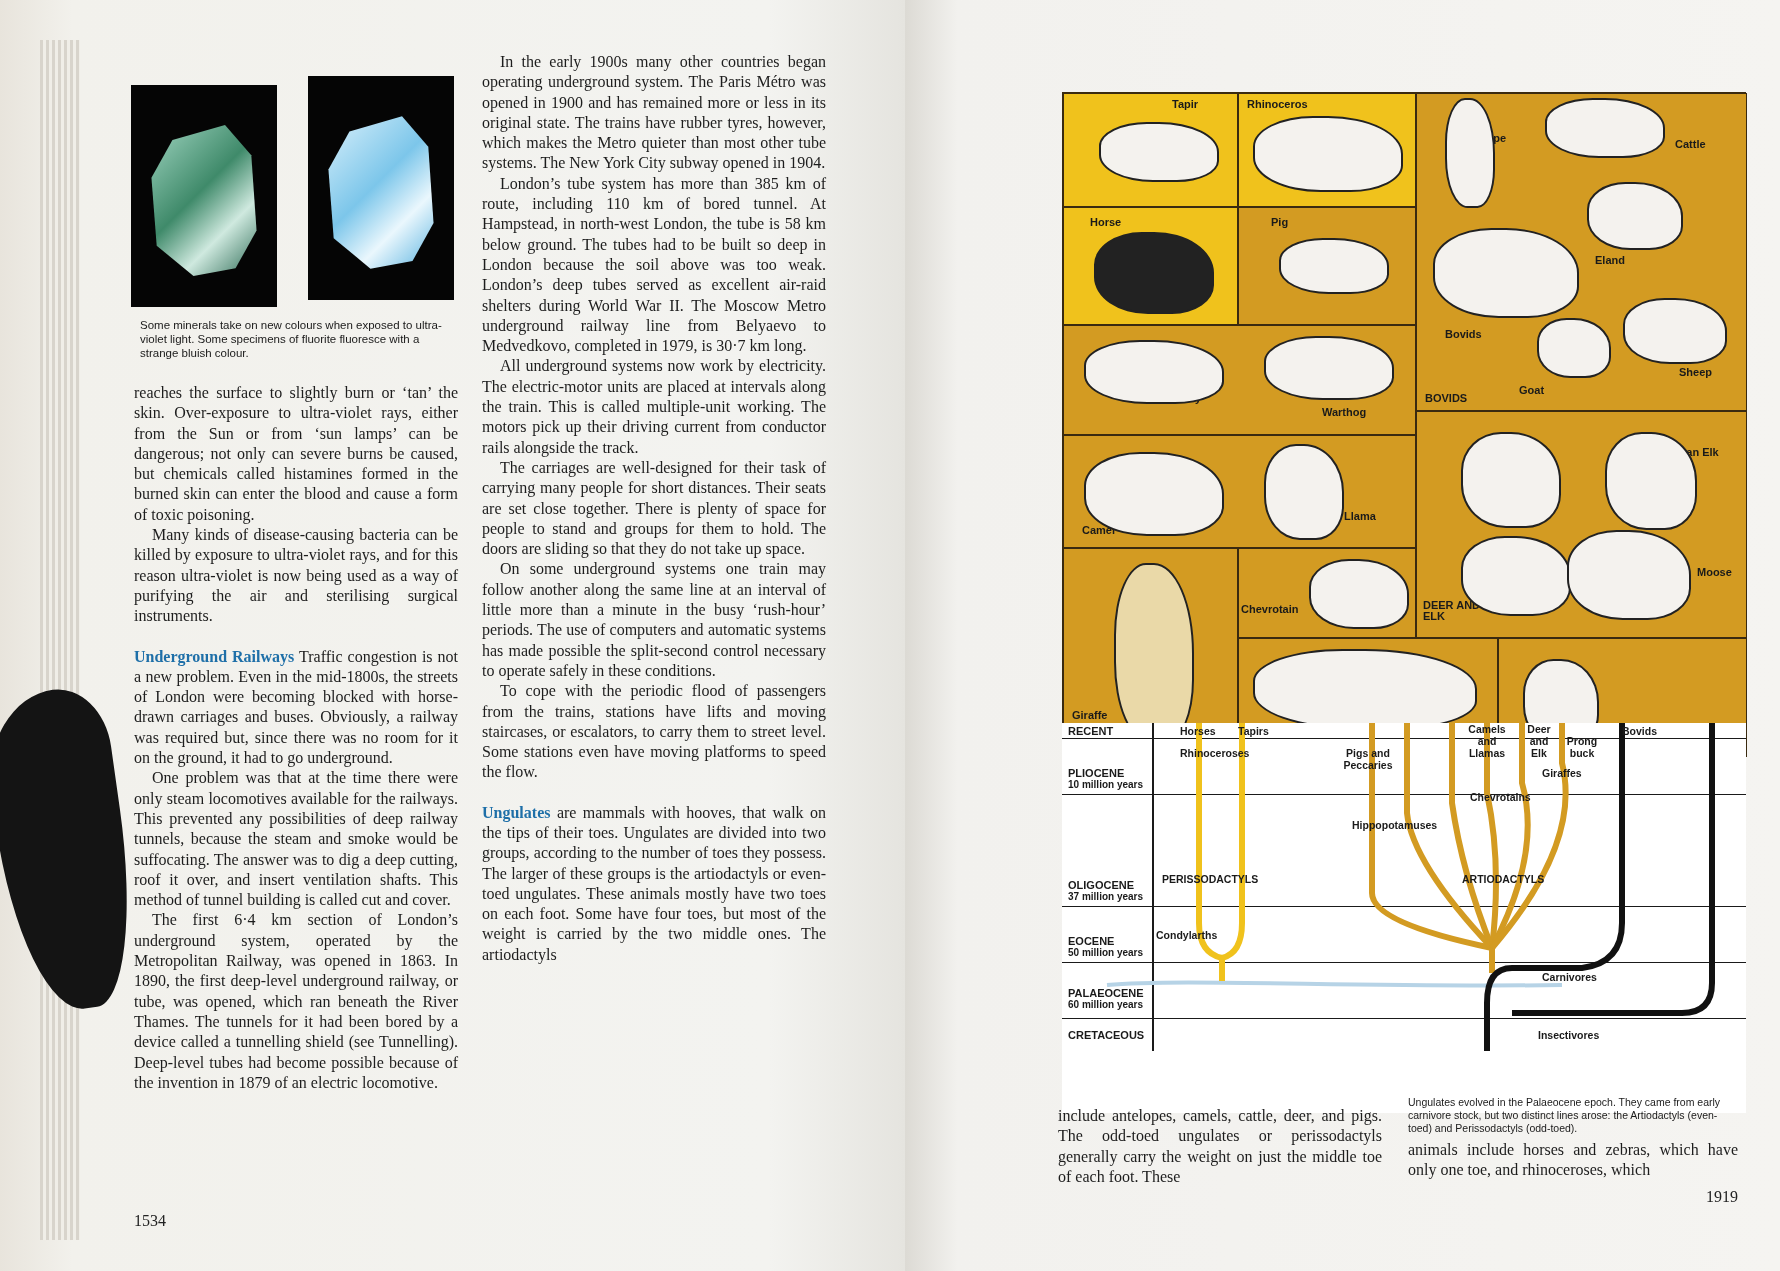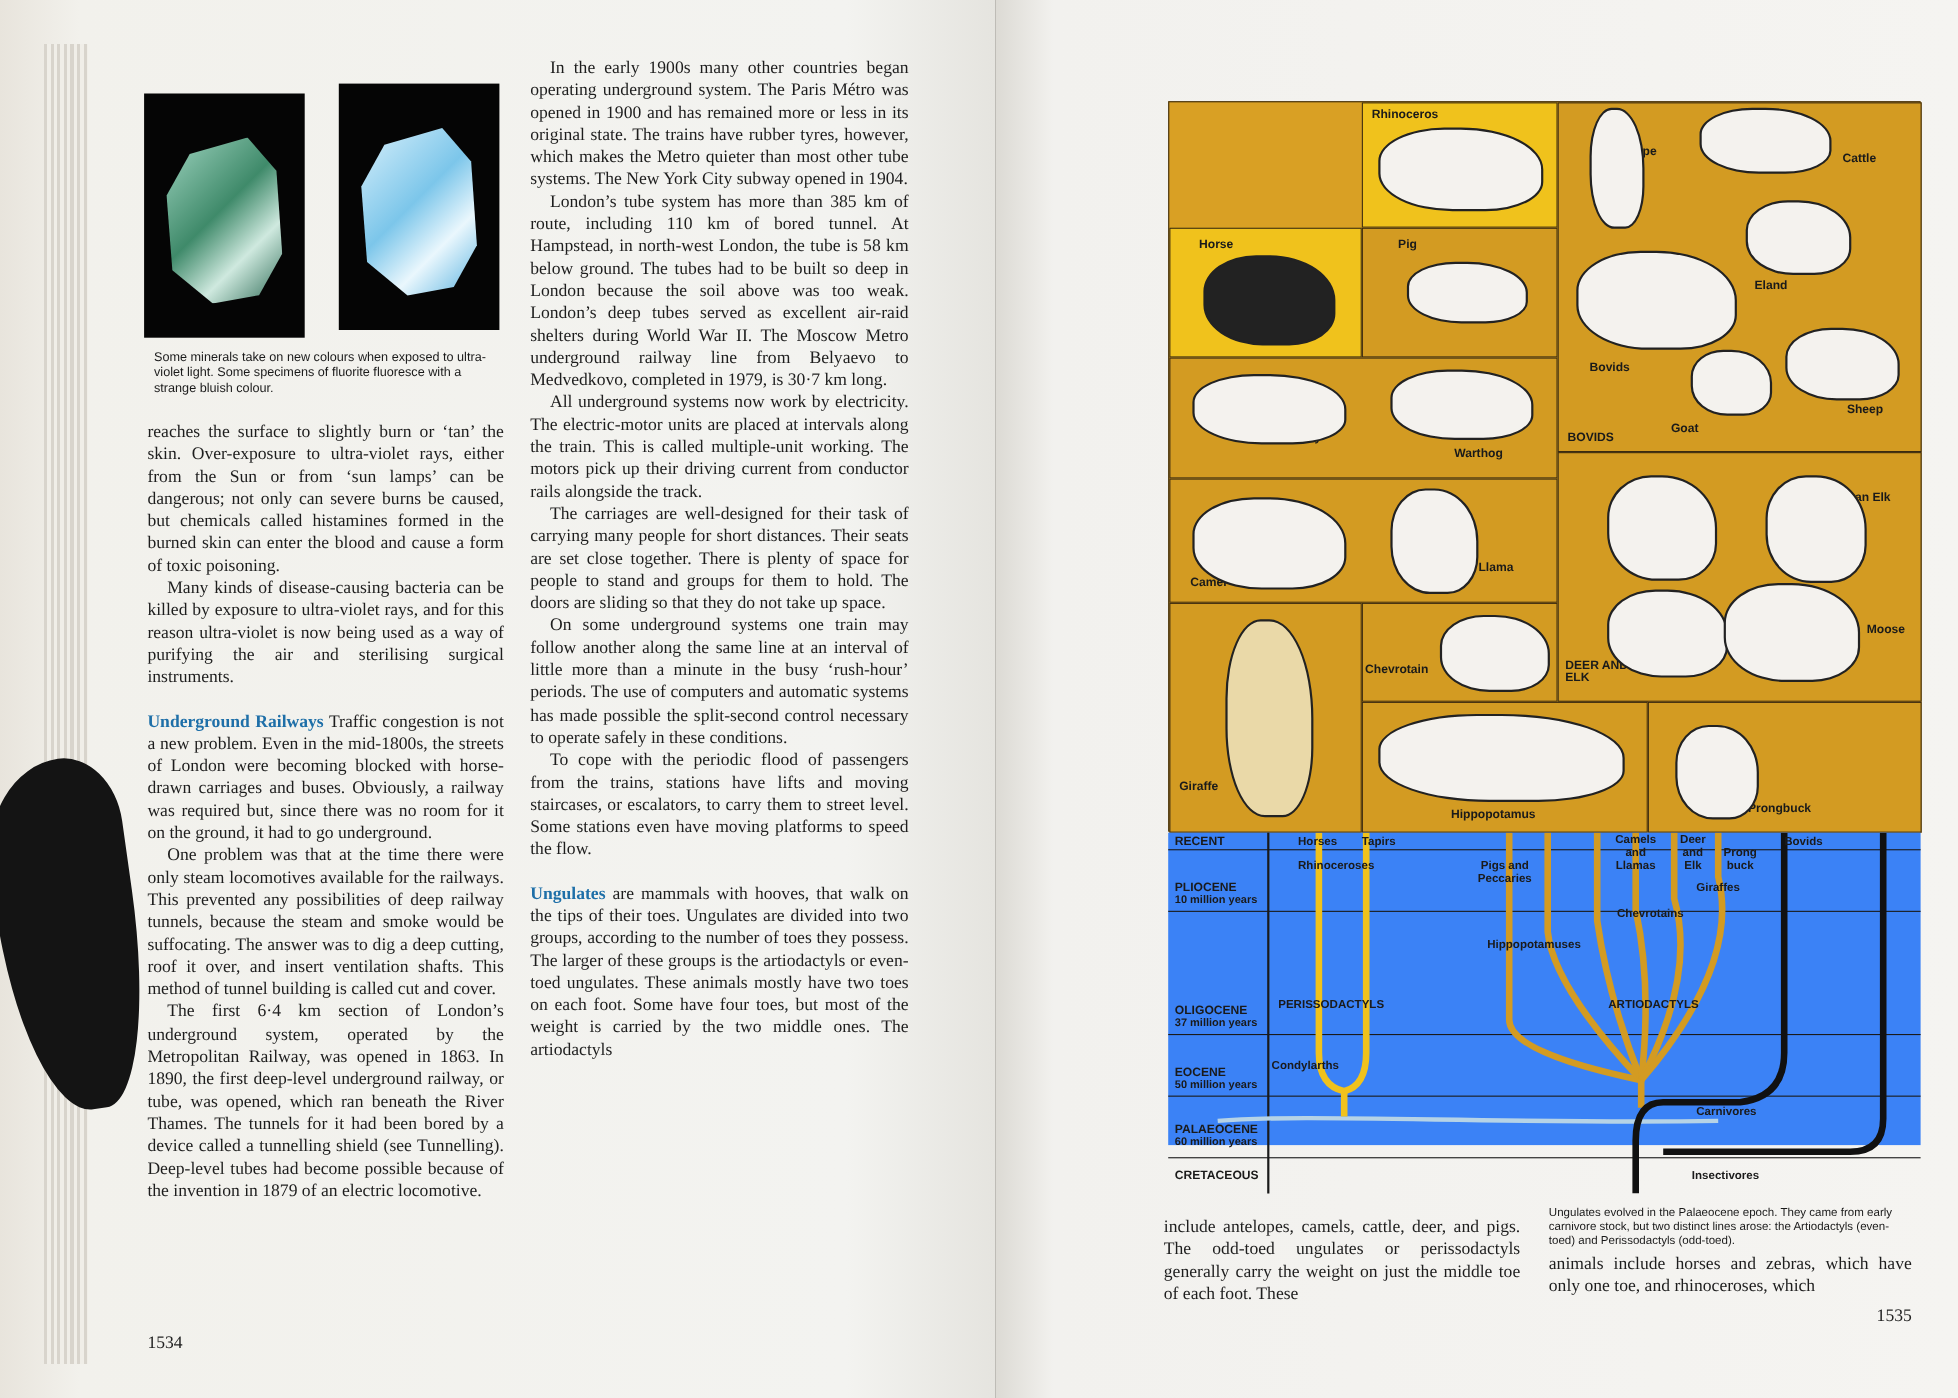--- a/index.html
+++ b/index.html
@@ -17,21 +17,21 @@
   .mineral { position: absolute; background: #050505; }
   .crystal { position: absolute; left: 14%; top: 18%; width: 72%; height: 68%; clip-path: polygon(20% 10%,70% 0,95% 20%,100% 70%,80% 95%,40% 100%,5% 80%,0 35%); }
   .folio { position: absolute; font-size: 16px; color: #222; }
   
   .animal-grid { position: absolute; left: 1062px; top: 92px; width: 684px; height: 664px; background: #d9a024; border: 1px solid #3a2a10; }
   .cell { position: absolute; border: 1px solid #3a2a10; font-family: "Liberation Sans", sans-serif; font-size: 11px; font-weight: bold; color: #1a1a1a; }
   .cell.light { background: #f0c21c; }
   .cell.dark { background: #d39b22; }
   .cell span { position: absolute; }
   .beast { position: absolute; background: #f4f2ee; border: 2px solid #222; border-radius: 40% 50% 35% 45%; }
-  .timeline { position: absolute; left: 1062px; top: 757px; width: 684px; height: 284px; background: #3b82f6; }
+  .timeline { position: absolute; left: 1062px; top: 723px; width: 684px; height: 390px; background: #ffffff; }
   .era-row { position: absolute; left: 0; width: 684px; border-bottom: 1.5px solid #1a1a1a; }
   .era-label { position: absolute; left: 6px; font-family: "Liberation Sans", sans-serif; font-weight: bold; font-size: 11px; line-height: 12px; color: #1a1a1a; }
   .era-label small { display: block; font-size: 10px; font-weight: bold; }
   .divider-v { position: absolute; left: 90px; top: 0; width: 1.5px; height: 328px; background: #1a1a1a; }
   .tl-label { position: absolute; font-family: "Liberation Sans", sans-serif; font-weight: bold; font-size: 10.5px; line-height: 12px; color: #1a1a1a; text-align: center; }
   .rcaption { position: absolute; font-family: "Liberation Sans", sans-serif; font-size: 10.5px; line-height: 13px; color: #1a1a1a; }
 </style>
 </head>
 <body>
 
@@ -64,20 +64,24 @@
     <p class="noind" style="margin-top:20px"><span class="head">Ungulates</span> <span>are mammals with hooves, that walk on the tips of their toes. Ungulates are divided into two groups, according to the number of toes they possess. The larger of these groups is the artiodactyls or even-toed ungulates. These animals mostly have two toes on each foot. Some have four toes, but most of the weight is carried by the two middle ones. The artiodactyls</span></p>
   </div>
 
   <div class="folio" style="left:134px;top:1212px;">1534</div>
   <div class="hand"></div>
 </div>
 
 <div class="page page-right"></div>
 
 <div class="animal-grid">
+  <div class="cell light" style="left:0;top:0;width:175px;height:114px;">
+      <span style="left:108px;top:4px">Tapir</span>
+      <div class="beast" style="left:35px;top:28px;width:120px;height:60px"></div>
+    </div>
   <div class="cell light" style="left:175px;top:0;width:178px;height:114px;">
       <span style="left:8px;top:4px">Rhinoceros</span>
       <div class="beast" style="left:14px;top:22px;width:150px;height:76px"></div>
     </div>
   <div class="cell light" style="left:0;top:114px;width:175px;height:118px;">
       <span style="left:26px;top:8px">Horse</span>
       <div class="beast" style="left:30px;top:24px;width:120px;height:82px;background:#222"></div>
     </div>
   <div class="cell dark" style="left:175px;top:114px;width:178px;height:118px;">
       <span style="left:32px;top:8px">Pig</span>
@@ -189,13 +193,13 @@
   <div class="tl-label" style="left:100px;top:150px">PERISSODACTYLS</div>
   <div class="tl-label" style="left:400px;top:150px">ARTIODACTYLS</div>
   <div class="tl-label" style="left:94px;top:206px">Condylarths</div>
   <div class="tl-label" style="left:480px;top:248px">Carnivores</div>
   <div class="tl-label" style="left:476px;top:306px">Insectivores</div>
 </div>
 
 <div class="col" style="left:1058px;top:1106px;width:324px;">include antelopes, camels, cattle, deer, and pigs. The odd-toed ungulates or perissodactyls generally carry the weight on just the middle toe of each foot. These</div>
 <div class="rcaption" style="left:1408px;top:1096px;width:330px;">Ungulates evolved in the Palaeocene epoch. They came from early carnivore stock, but two distinct lines arose: the Artiodactyls (even-toed) and Perissodactyls (odd-toed).</div>
 <div class="col" style="left:1408px;top:1140px;width:330px;">animals include horses and zebras, which have only one toe, and rhinoceroses, which</div>
-<div class="folio" style="left:1706px;top:1188px;">1535</div>
+<div class="folio" style="left:1706px;top:1188px;">1919</div>
 
 </body></html>

